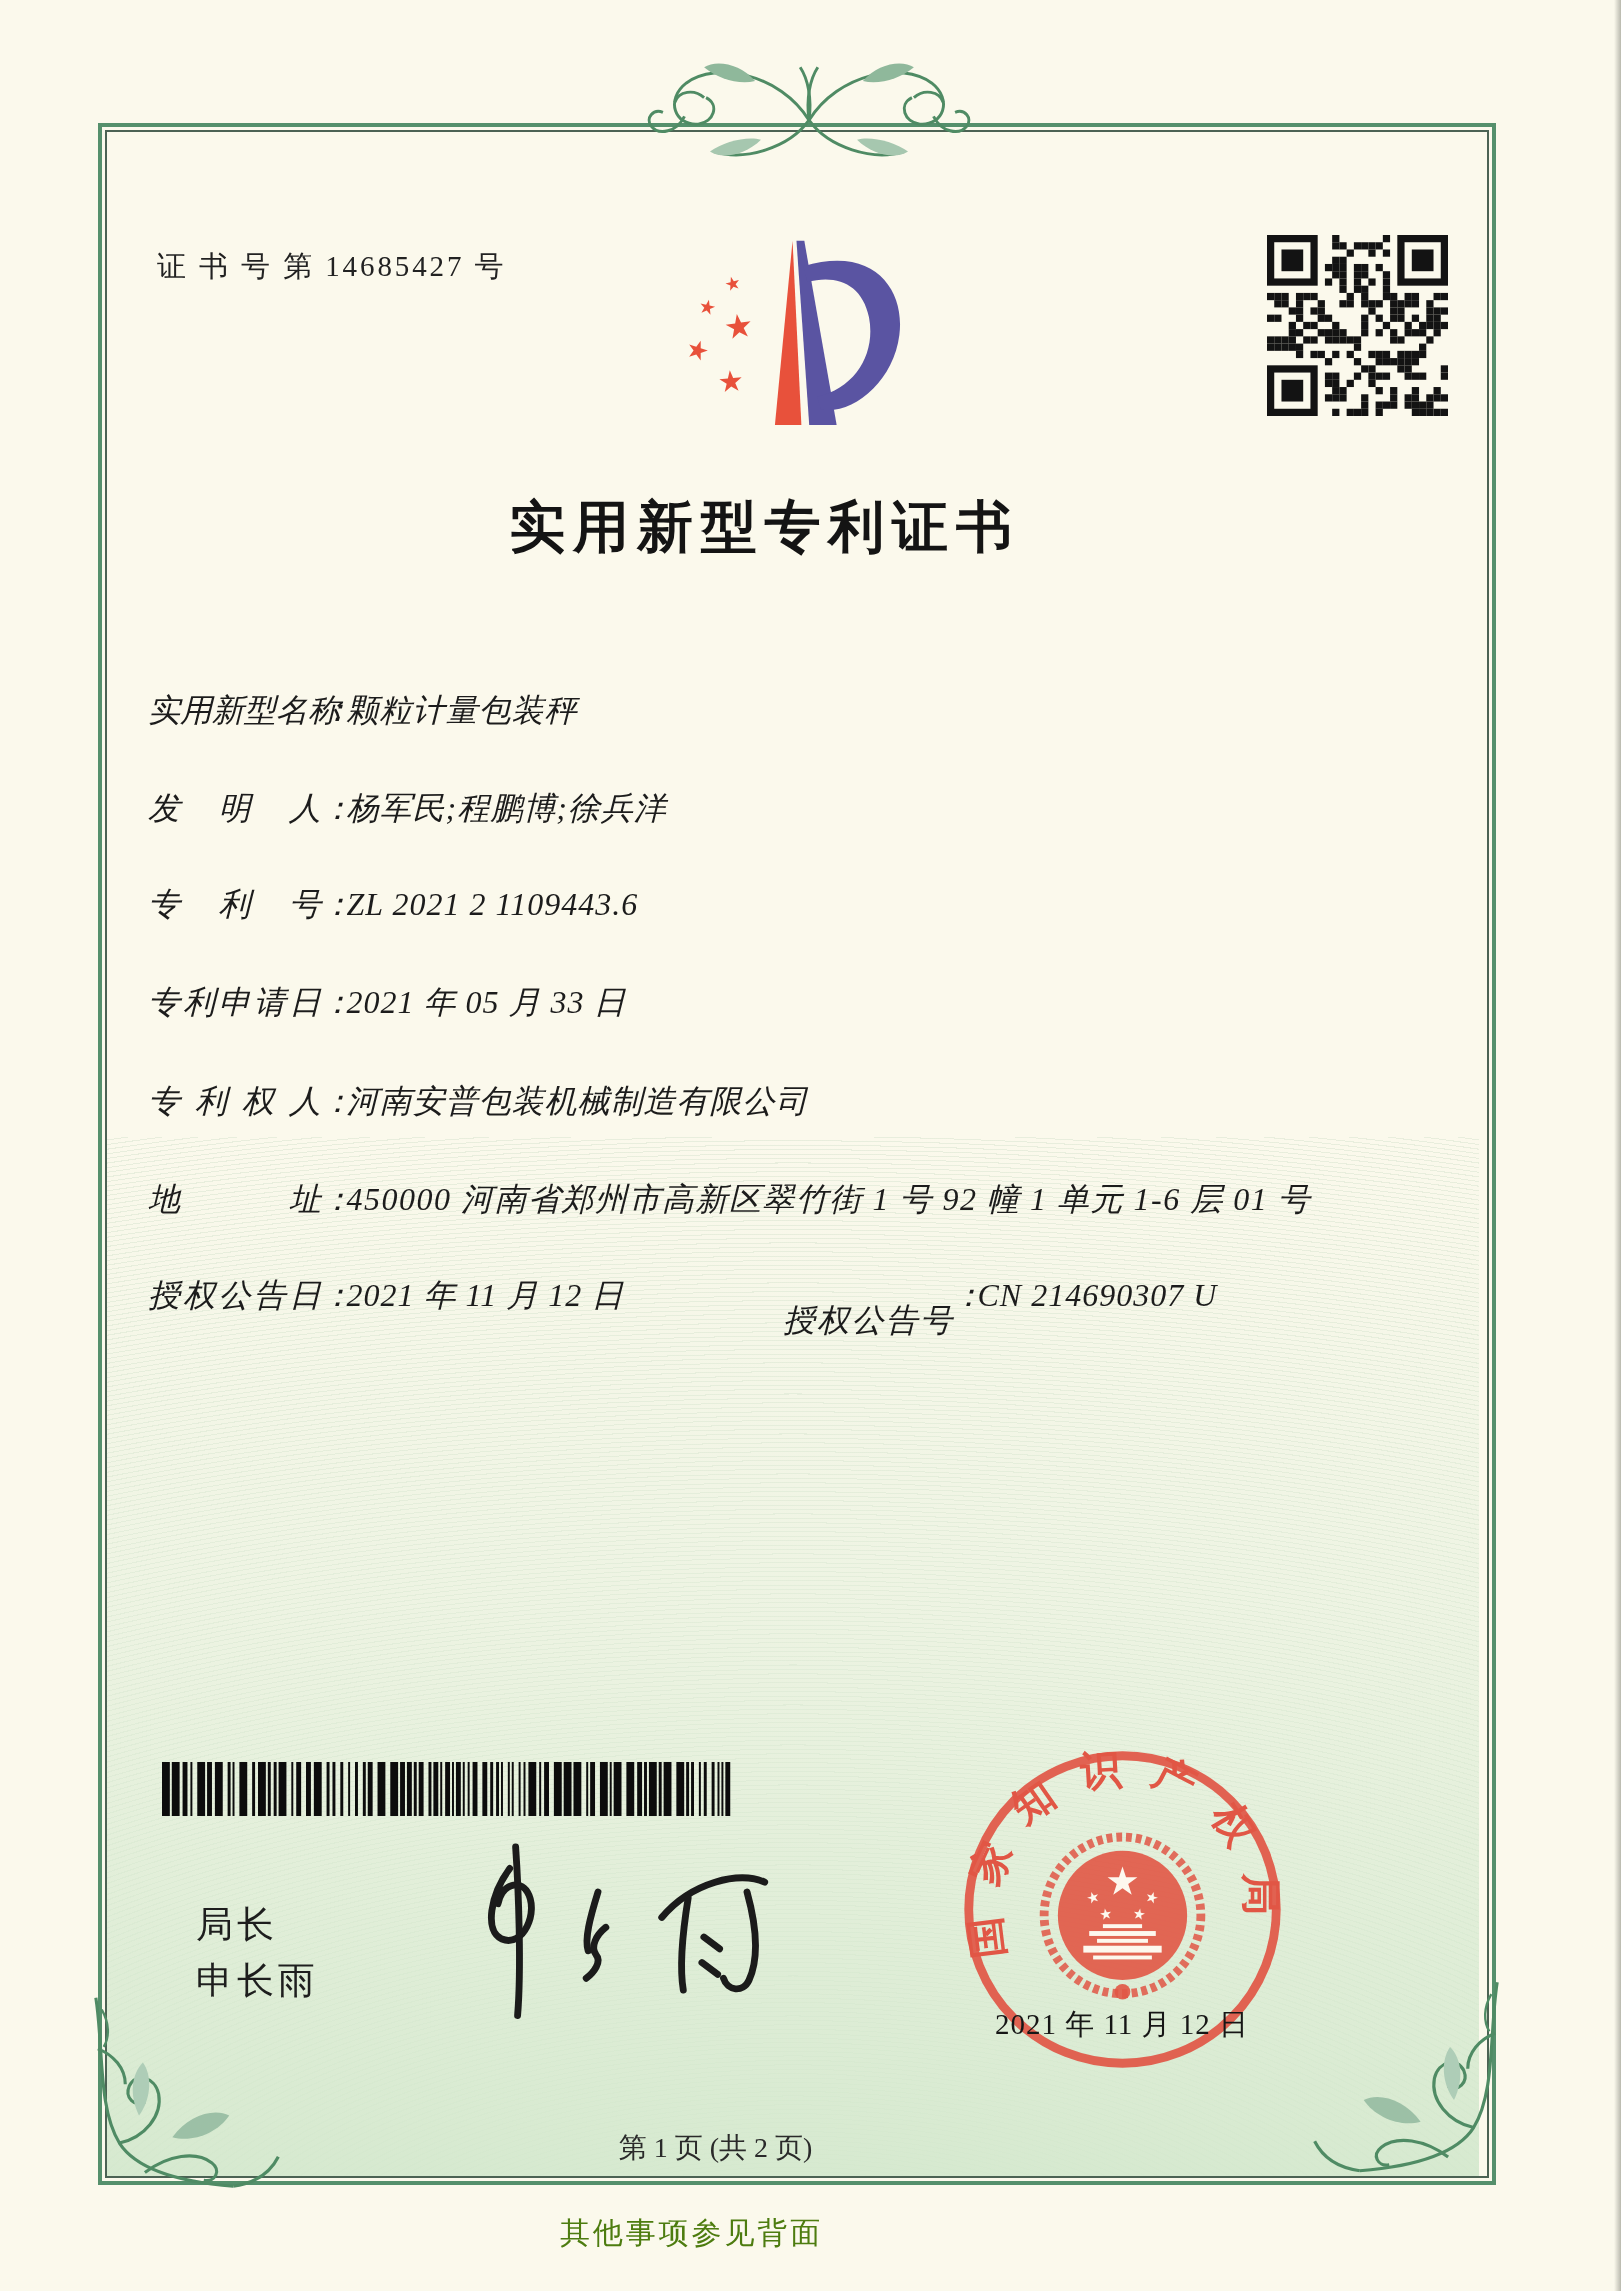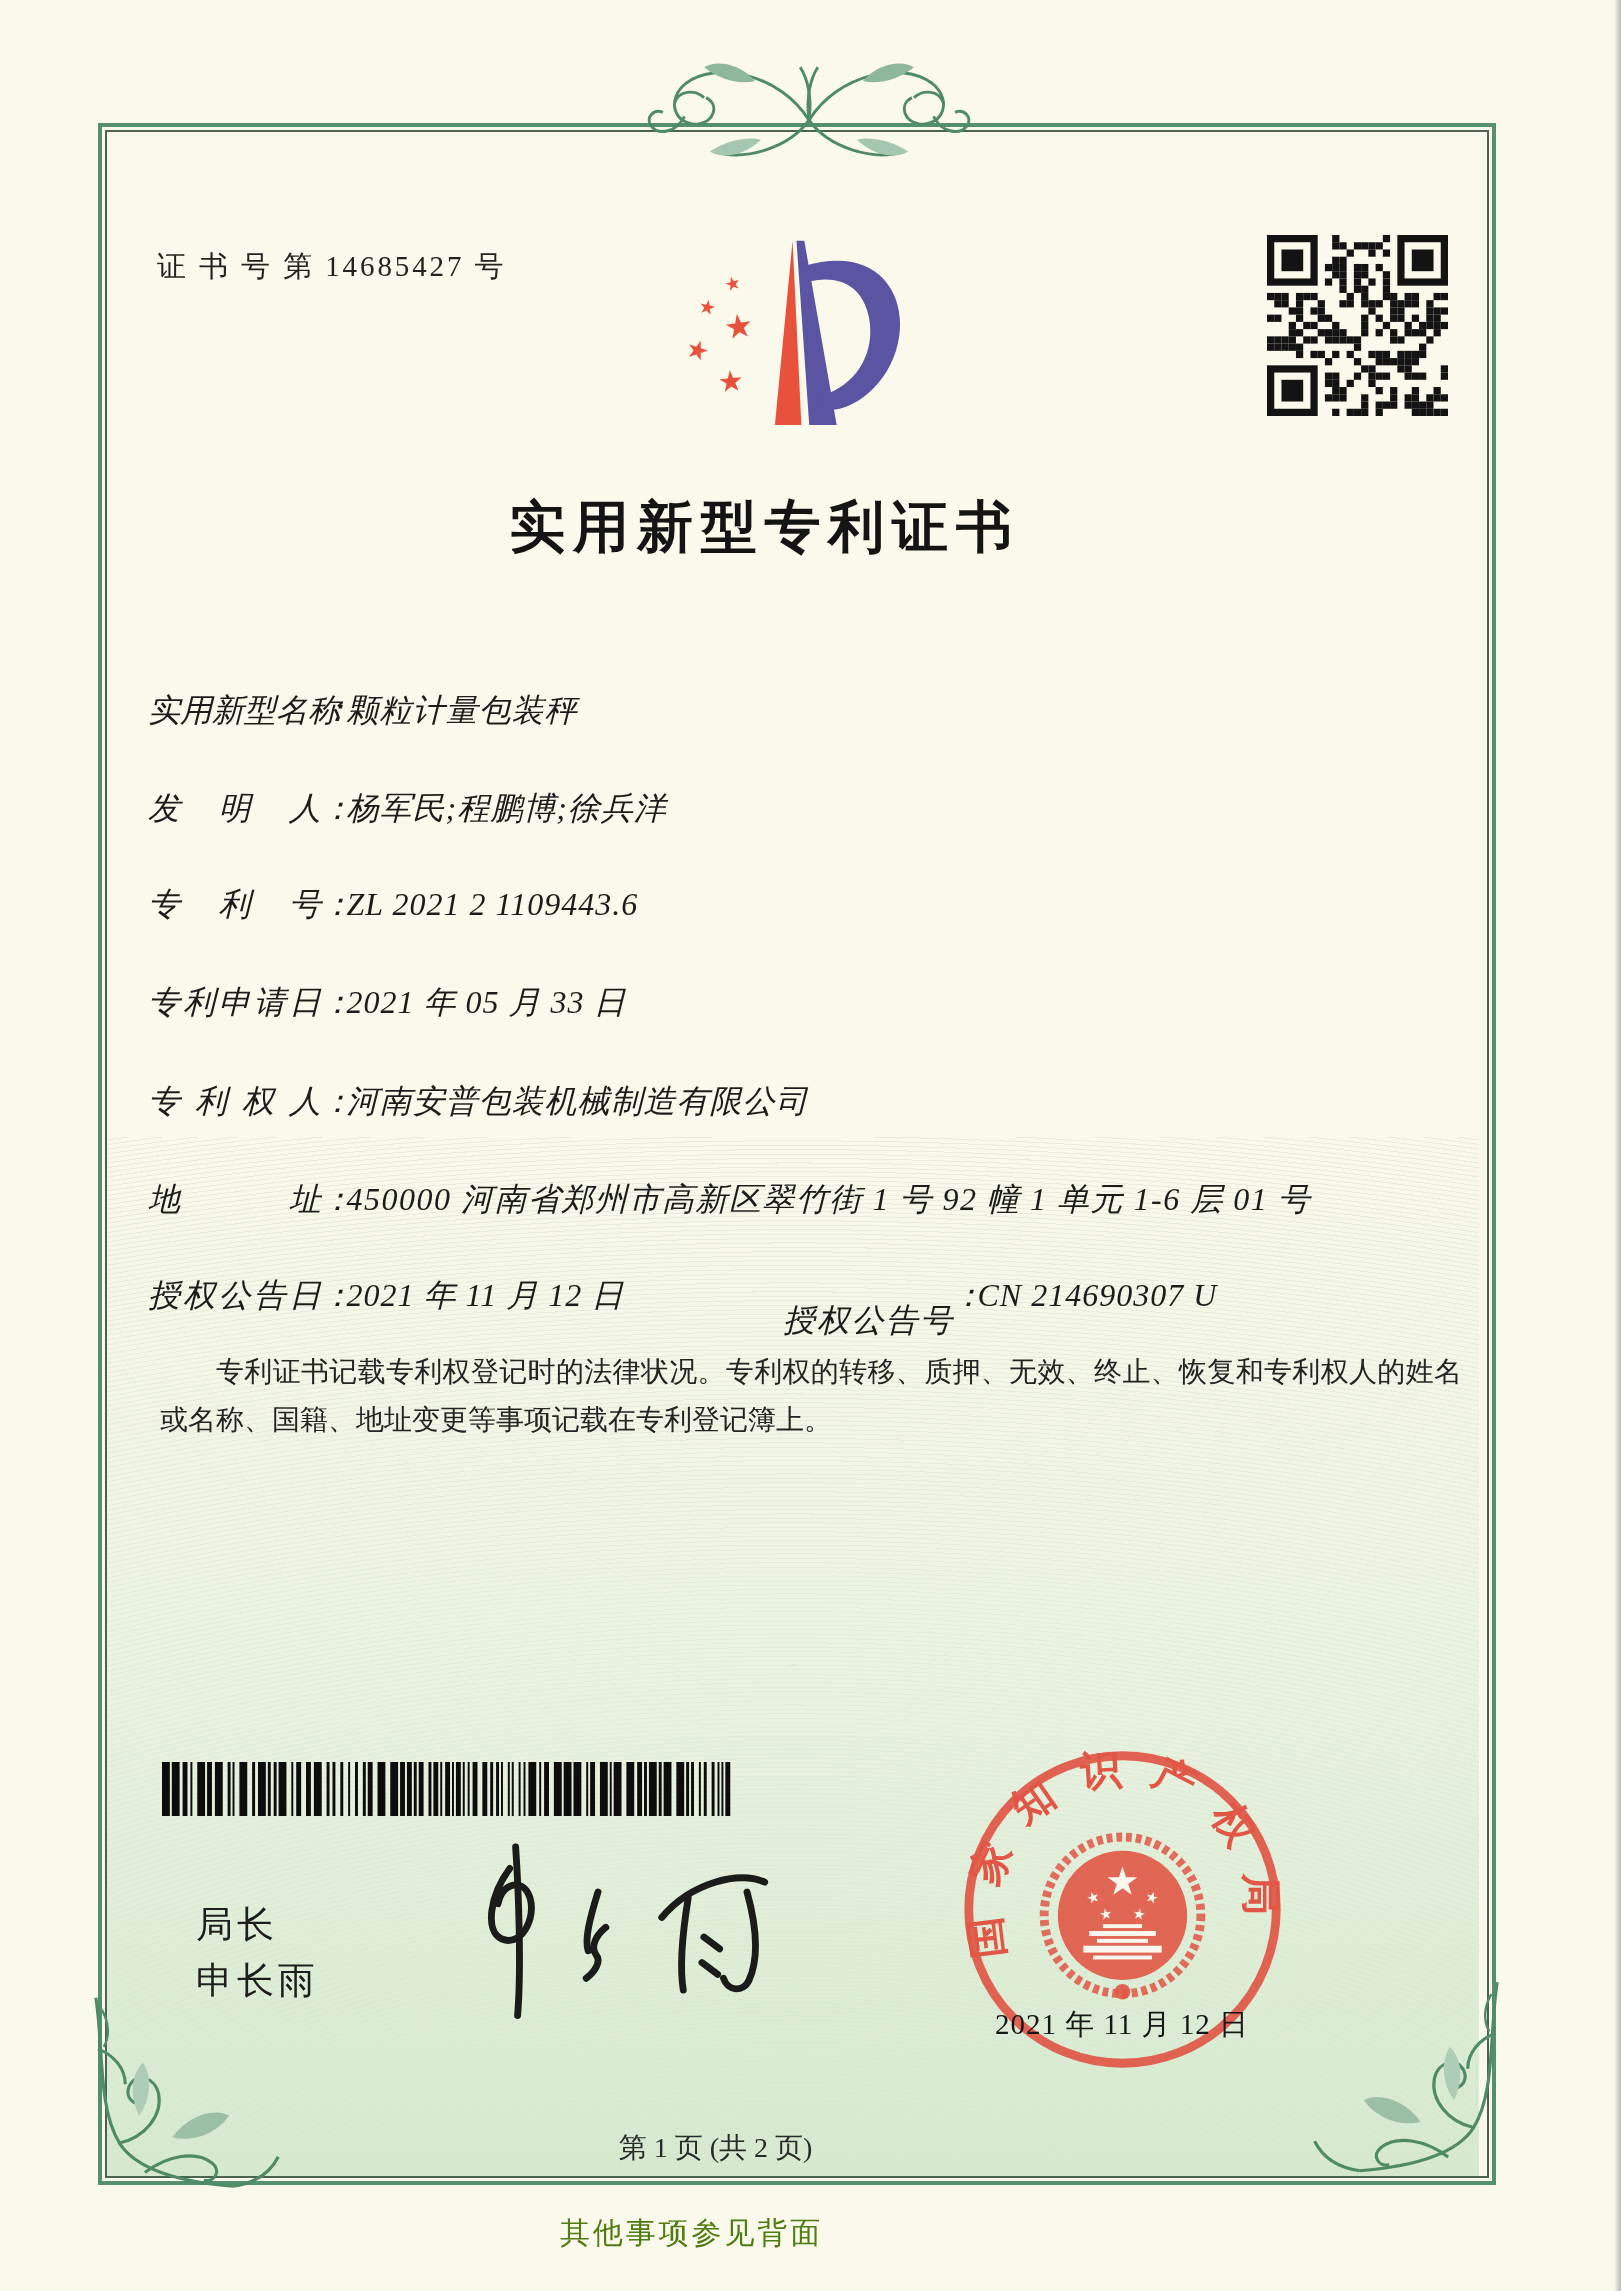--- a/index.html
+++ b/index.html
@@ -346,21 +346,20 @@
   <span class="lbl">地址</span><span class="colon">：</span><span class="val">450000  河南省郑州市高新区翠竹街 1 号 92 幢 1 单元 1-6 层 01 号</span>
 </div>
 <div class="abs row" style="top:1276px">
   <span class="lbl">授权公告日</span><span class="colon">：</span><span class="val">2021 年 11 月 12 日</span>
   <span class="grant2">
     <span class="lbl">授权公告号</span><span class="colon">：</span><span class="val">CN 214690307 U</span>
   </span>
 </div>
 
 <div class="abs body-text">
-  <p>专利证书记载专利权登记时的法律状况。专利权的转移、质押、无效、终止、恢复和专利权人的姓名或名称、国籍、地址变更等事项记载在专利登记簿上。</p>
 </div>
 
 <svg id="barcode" class="abs barcode" viewBox="0 0 592 55" preserveAspectRatio="none">
     <rect x="0" y="0" width="8" height="55" fill="#0c0c0c"></rect>
     <rect x="10" y="0" width="8" height="55" fill="#0c0c0c"></rect>
     <rect x="21" y="0" width="5" height="55" fill="#0c0c0c"></rect>
     <rect x="29" y="0" width="2" height="55" fill="#0c0c0c"></rect>
     <rect x="36" y="0" width="8" height="55" fill="#0c0c0c"></rect>
     <rect x="46" y="0" width="5" height="55" fill="#0c0c0c"></rect>
     <rect x="54" y="0" width="8" height="55" fill="#0c0c0c"></rect>

